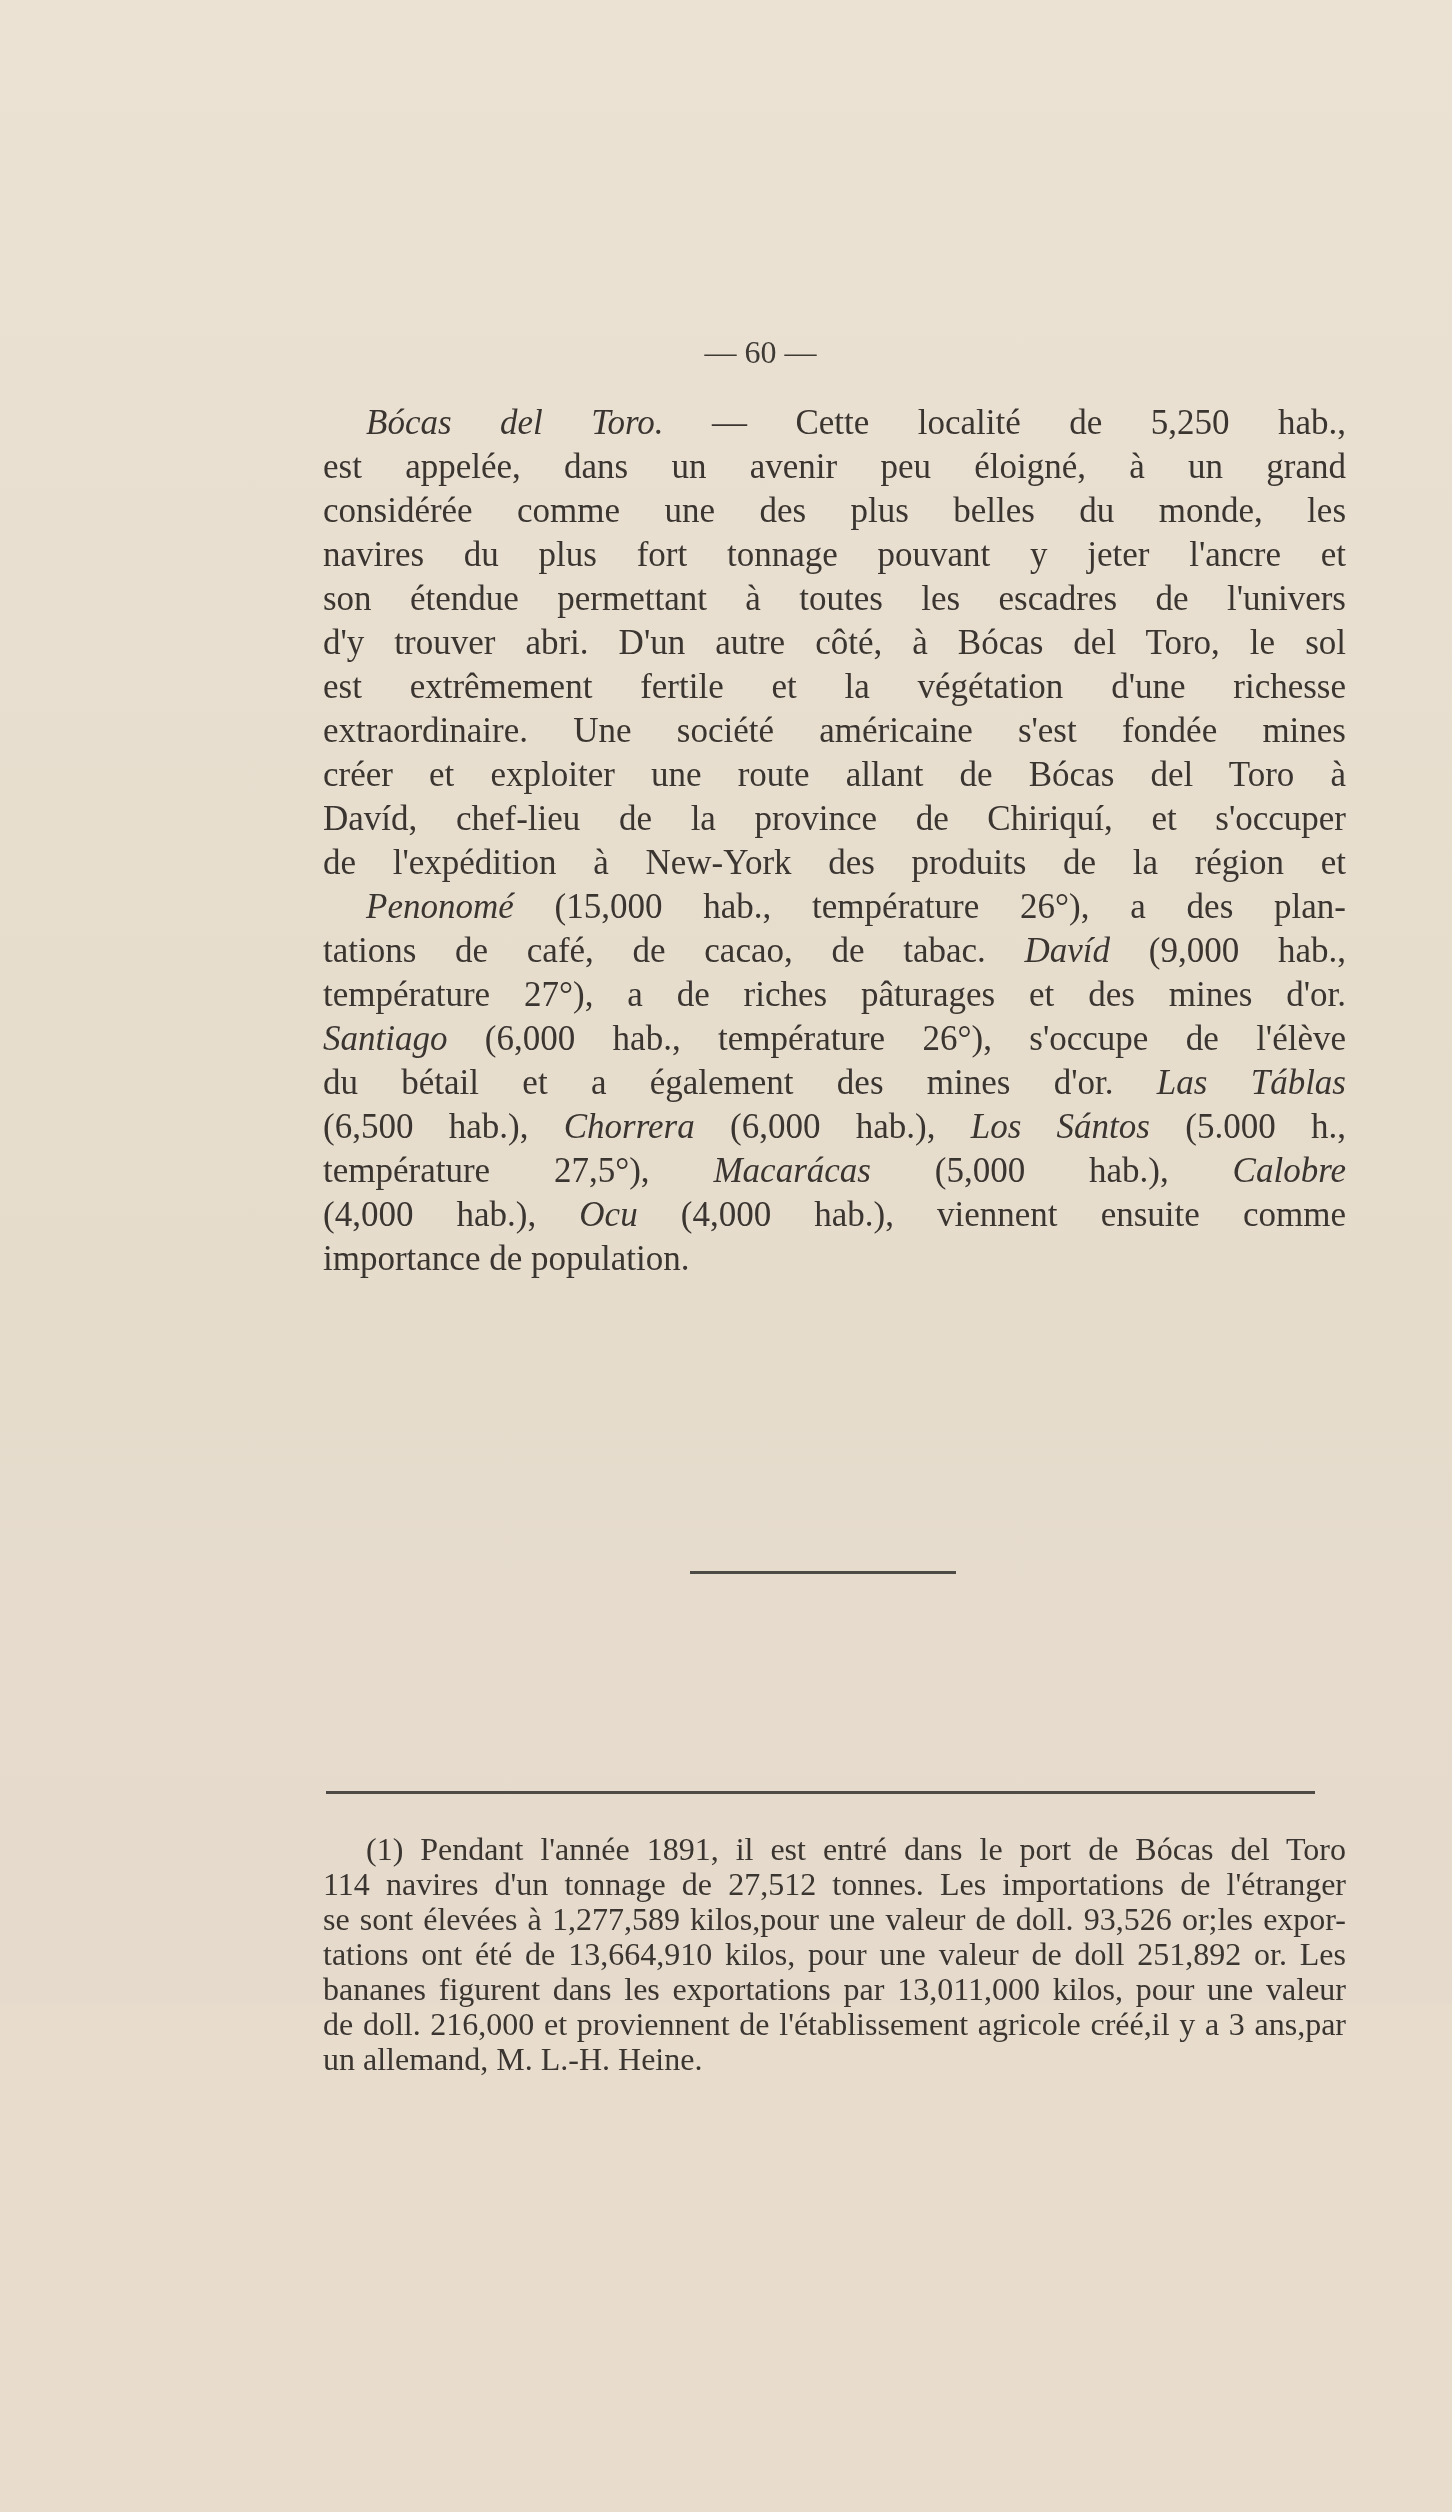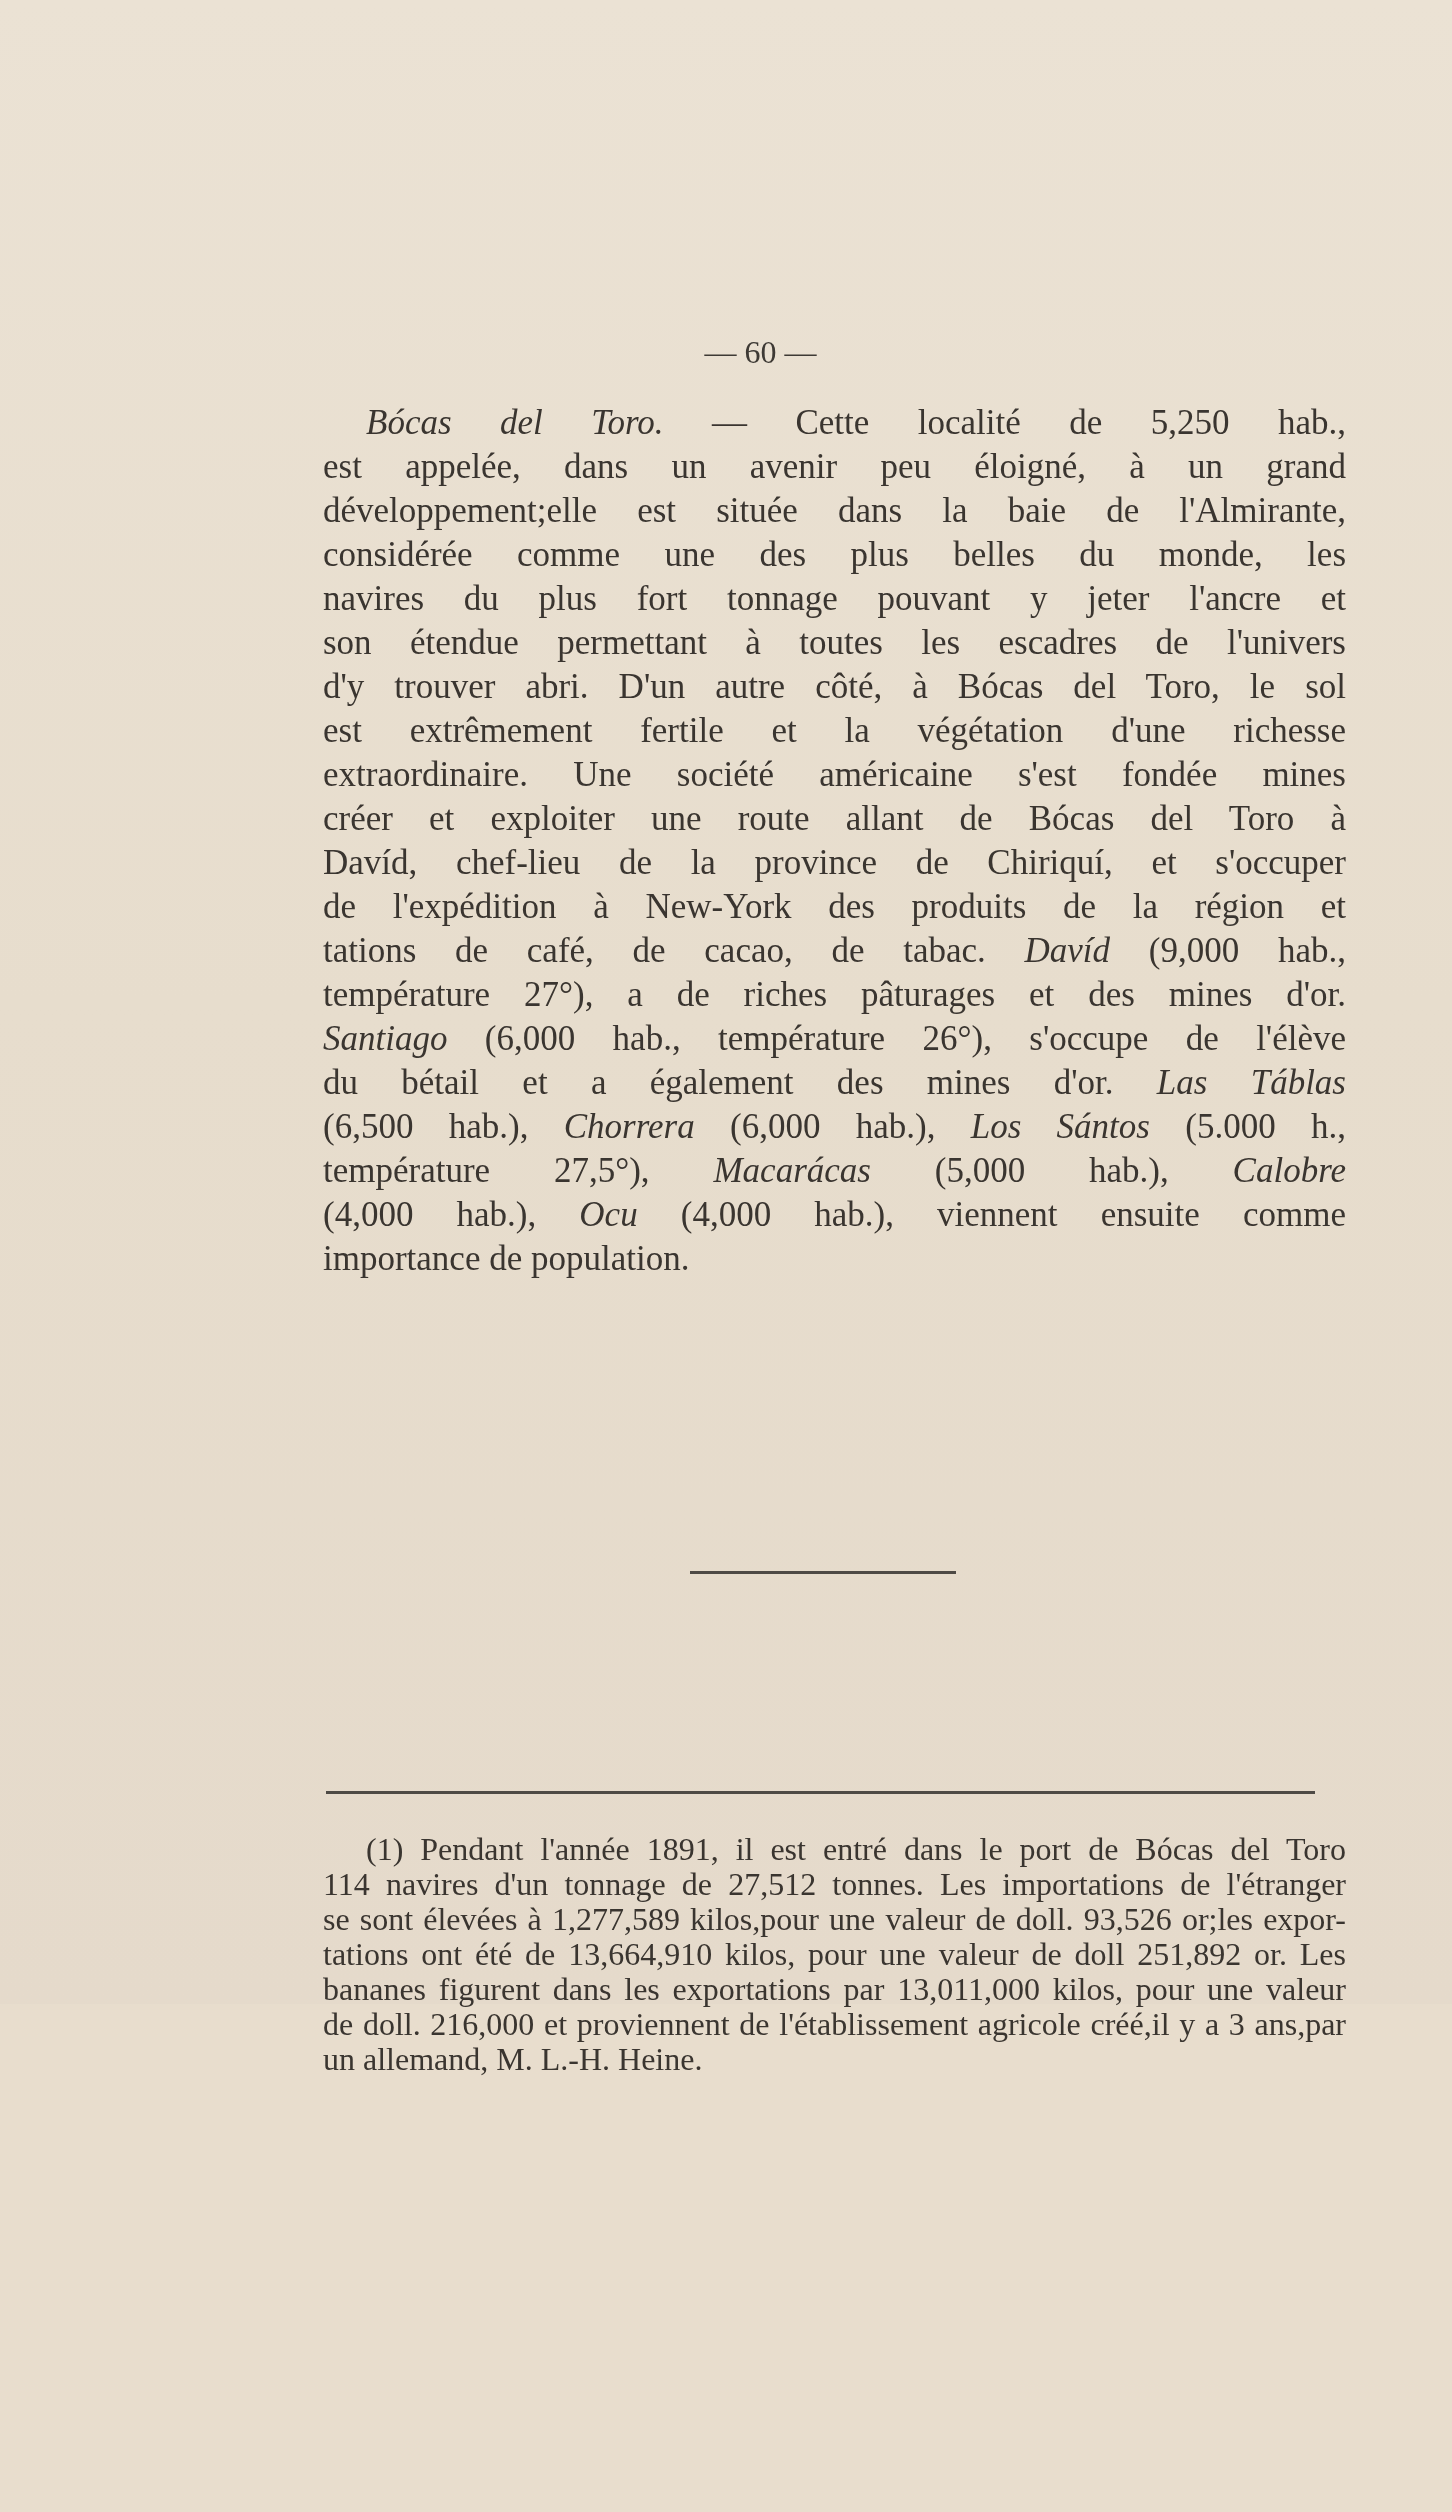--- a/index.html
+++ b/index.html
@@ -47,32 +47,32 @@
 </head>
 <body>
 
 <div class="page">
   <div class="page-number">— 60 —</div>
 
   <div class="body-text">
     <p id="p1">
         <span class="line indent"><span class="it">Bócas del Toro.</span> — Cette localité de 5,250 hab.,</span>
         <span class="line">est appelée, dans un avenir peu éloigné, à un grand</span>
-        <span class="line">développement;elle est située dans la baie de l'Almirante,</span>
         <span class="line">considérée comme une des plus belles du monde, les</span>
         <span class="line">navires du plus fort tonnage pouvant y jeter l'ancre et</span>
         <span class="line">son étendue permettant à toutes les escadres de l'univers</span>
         <span class="line">d'y trouver abri. D'un autre côté, à Bócas del Toro, le sol</span>
         <span class="line">est extrêmement fertile et la végétation d'une richesse</span>
         <span class="line">extraordinaire. Une société américaine s'est fondée mines</span>
         <span class="line">créer et exploiter une route allant de Bócas del Toro à</span>
         <span class="line">Davíd, chef-lieu de la province de Chiriquí, et s'occuper</span>
         <span class="line">de l'expédition à New-York des produits de la région et</span>
       </p>
     <p id="p2">
+        <span class="line indent"><span class="it">Penonomé</span> (15,000 hab., température 26°), a des plan-</span>
         <span class="line">tations de café, de cacao, de tabac. <span class="it">Davíd</span> (9,000 hab.,</span>
         <span class="line">température 27°), a de riches pâturages et des mines d'or.</span>
         <span class="line"><span class="it">Santiago</span> (6,000 hab., température 26°), s'occupe de l'élève</span>
         <span class="line">du bétail et a également des mines d'or. <span class="it">Las Táblas</span></span>
         <span class="line">(6,500 hab.), <span class="it">Chorrera</span> (6,000 hab.), <span class="it">Los Sántos</span> (5.000 h.,</span>
         <span class="line">température 27,5°), <span class="it">Macarácas</span> (5,000 hab.), <span class="it">Calobre</span></span>
         <span class="line">(4,000 hab.), <span class="it">Ocu</span> (4,000 hab.), viennent ensuite comme</span>
         <span class="line last">importance de population.</span>
       </p>
   </div>

